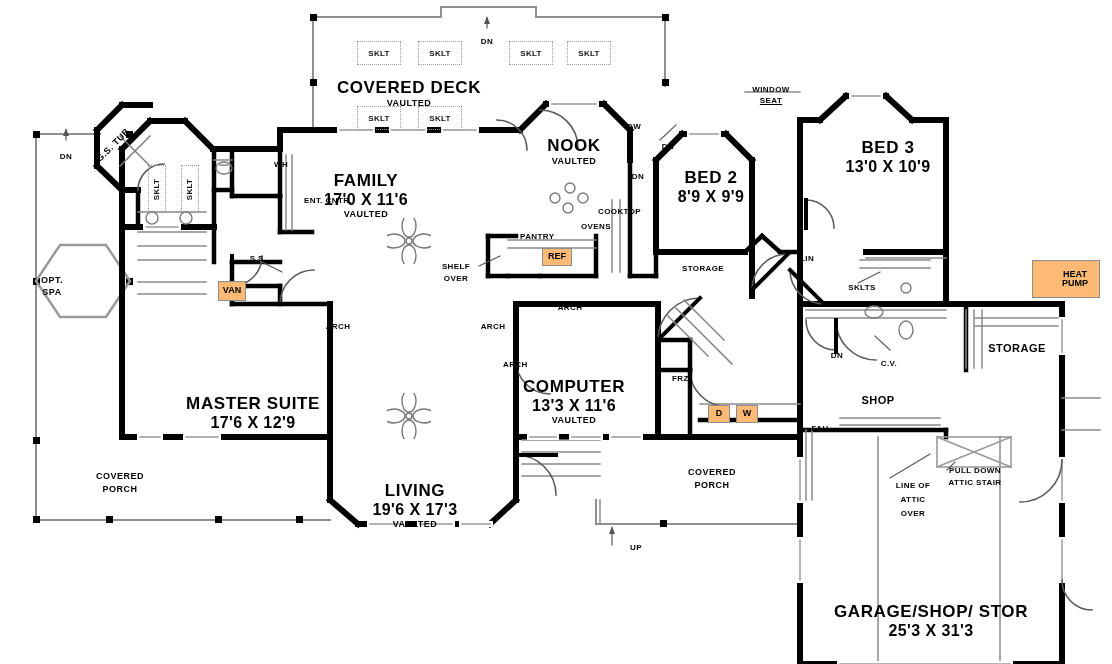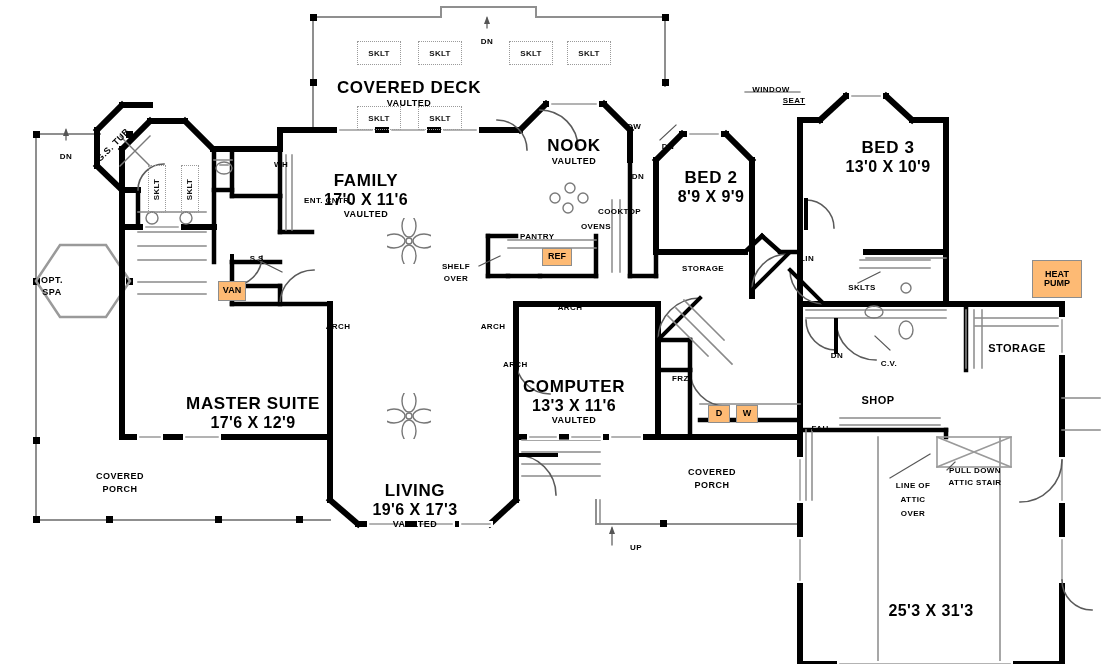--- a/index.html
+++ b/index.html
@@ -364,20 +364,21 @@
         <div class="room-name">COMPUTER</div>
         <div class="room-dim">13'3 X 11'6</div>
         <div class="room-vault">VAULTED</div>
       </div>
       <div class="lbl ctr" style="left: 415px; top: 481px;">
         <div class="room-name">LIVING</div>
         <div class="room-dim">19'6 X 17'3</div>
         <div class="room-vault">VAULTED</div>
       </div>
       <div class="lbl ctr" style="left: 931px; top: 602px;">
+        <div class="room-name">GARAGE/SHOP/ STOR</div>
         <div class="room-dim">25'3 X 31'3</div>
       </div>
     </div>
 <div id="area-labels">
       <div class="lbl tiny2 ctr" style="left: 52px; top: 275px;">OPT.</div>
       <div class="lbl tiny2 ctr" style="left: 52px; top: 287px; text-align: right;">SPA</div>
       <div class="lbl tiny2 ctr" style="left: 120px; top: 471px;">COVERED</div>
       <div class="lbl tiny2 ctr" style="left: 120px; top: 484px;">PORCH</div>
       <div class="lbl tiny2 ctr" style="left: 712px; top: 467px;">COVERED</div>
       <div class="lbl tiny2 ctr" style="left: 712px; top: 480px;">PORCH</div>
@@ -386,21 +387,21 @@
       <div class="lbl tiny ctr" style="left: 703px; top: 264px;">STORAGE</div>
     </div>
 <div id="annotation-labels">
       <div class="lbl tiny ctr" style="left: 66px; top: 152px;">DN</div>
       <div class="lbl tiny ctr" style="left: 487px; top: 37px;">DN</div>
       <div class="lbl tiny ctr" style="left: 668px; top: 142px;">DN</div>
       <div class="lbl tiny ctr" style="left: 638px; top: 172px;">DN</div>
       <div class="lbl tiny ctr" style="left: 837px; top: 351px;">DN</div>
       <div class="lbl tiny ctr" style="left: 612px; top: 543px; padding-left: 48px;">UP</div>
       <div class="lbl tiny ctr" style="left: 771px; top: 85px;">WINDOW</div>
-      <div class="lbl tiny ctr" style="left: 794px; top: 96px; text-decoration: underline;">SEAT</div>
+      <div class="lbl tiny ctr" style="left: 771px; top: 96px; text-decoration: underline;">SEAT</div>
       <div class="lbl tiny ctr" style="left: 281px; top: 160px;">WH</div>
       <div class="lbl tiny ctr" style="left: 258px; top: 254px;">S.S.</div>
       <div class="lbl tiny ctr" style="left: 456px; top: 262px;">SHELF</div>
       <div class="lbl tiny ctr" style="left: 456px; top: 274px;">OVER</div>
       <div class="lbl tiny ctr" style="left: 889px; top: 359px;">C.V.</div>
       <div class="lbl tiny ctr" style="left: 820px; top: 424px;">FAU</div>
       <div class="lbl tiny ctr" style="left: 862px; top: 283px;">SKLTS</div>
       <div class="lbl tiny ctr" style="left: 975px; top: 466px;">PULL DOWN</div>
       <div class="lbl tiny ctr" style="left: 975px; top: 478px;">ATTIC STAIR</div>
       <div class="lbl tiny ctr" style="left: 913px; top: 481px;">LINE OF</div>
@@ -428,21 +429,21 @@
     </div>
 <div id="vskylight-labels">
       <div class="skylt" style="left: 148px; top: 165px; width: 16px; height: 46px;">
         <span style="transform: rotate(-90deg); display: inline-block; white-space: nowrap;">SKLT</span>
       </div>
       <div class="skylt" style="left: 181px; top: 165px; width: 16px; height: 46px;">
         <span style="transform: rotate(-90deg); display: inline-block; white-space: nowrap;">SKLT</span>
       </div>
     </div>
 <div id="box-labels">
-      <div class="boxlbl" style="left: 1032px; top: 260px; width: 48px; height: 36px;">HEAT PUMP</div>
+      <div class="boxlbl" style="left: 1032px; top: 260px; width: 48px; height: 36px; padding-left: 18px;">HEAT PUMP</div>
       <div class="boxlbl" style="left: 218px; top: 281px; width: 26px; height: 18px;">VAN</div>
       <div class="boxlbl" style="left: 542px; top: 248px; width: 28px; height: 16px;">REF</div>
       <div class="boxlbl" style="left: 708px; top: 405px; width: 20px; height: 16px;">D</div>
       <div class="boxlbl" style="left: 736px; top: 405px; width: 20px; height: 16px;">W</div>
     </div>
 <div id="diag-labels">
       <div class="lbl tiny2" style="left: 113px; top: 145px; transform: translate(-50%, -50%) rotate(-45deg);">G.S. TUB</div>
     </div>
 <div id="fan-icons">
       <svg width="44" height="46" style="position: absolute; left: 387px; top: 218px;">

